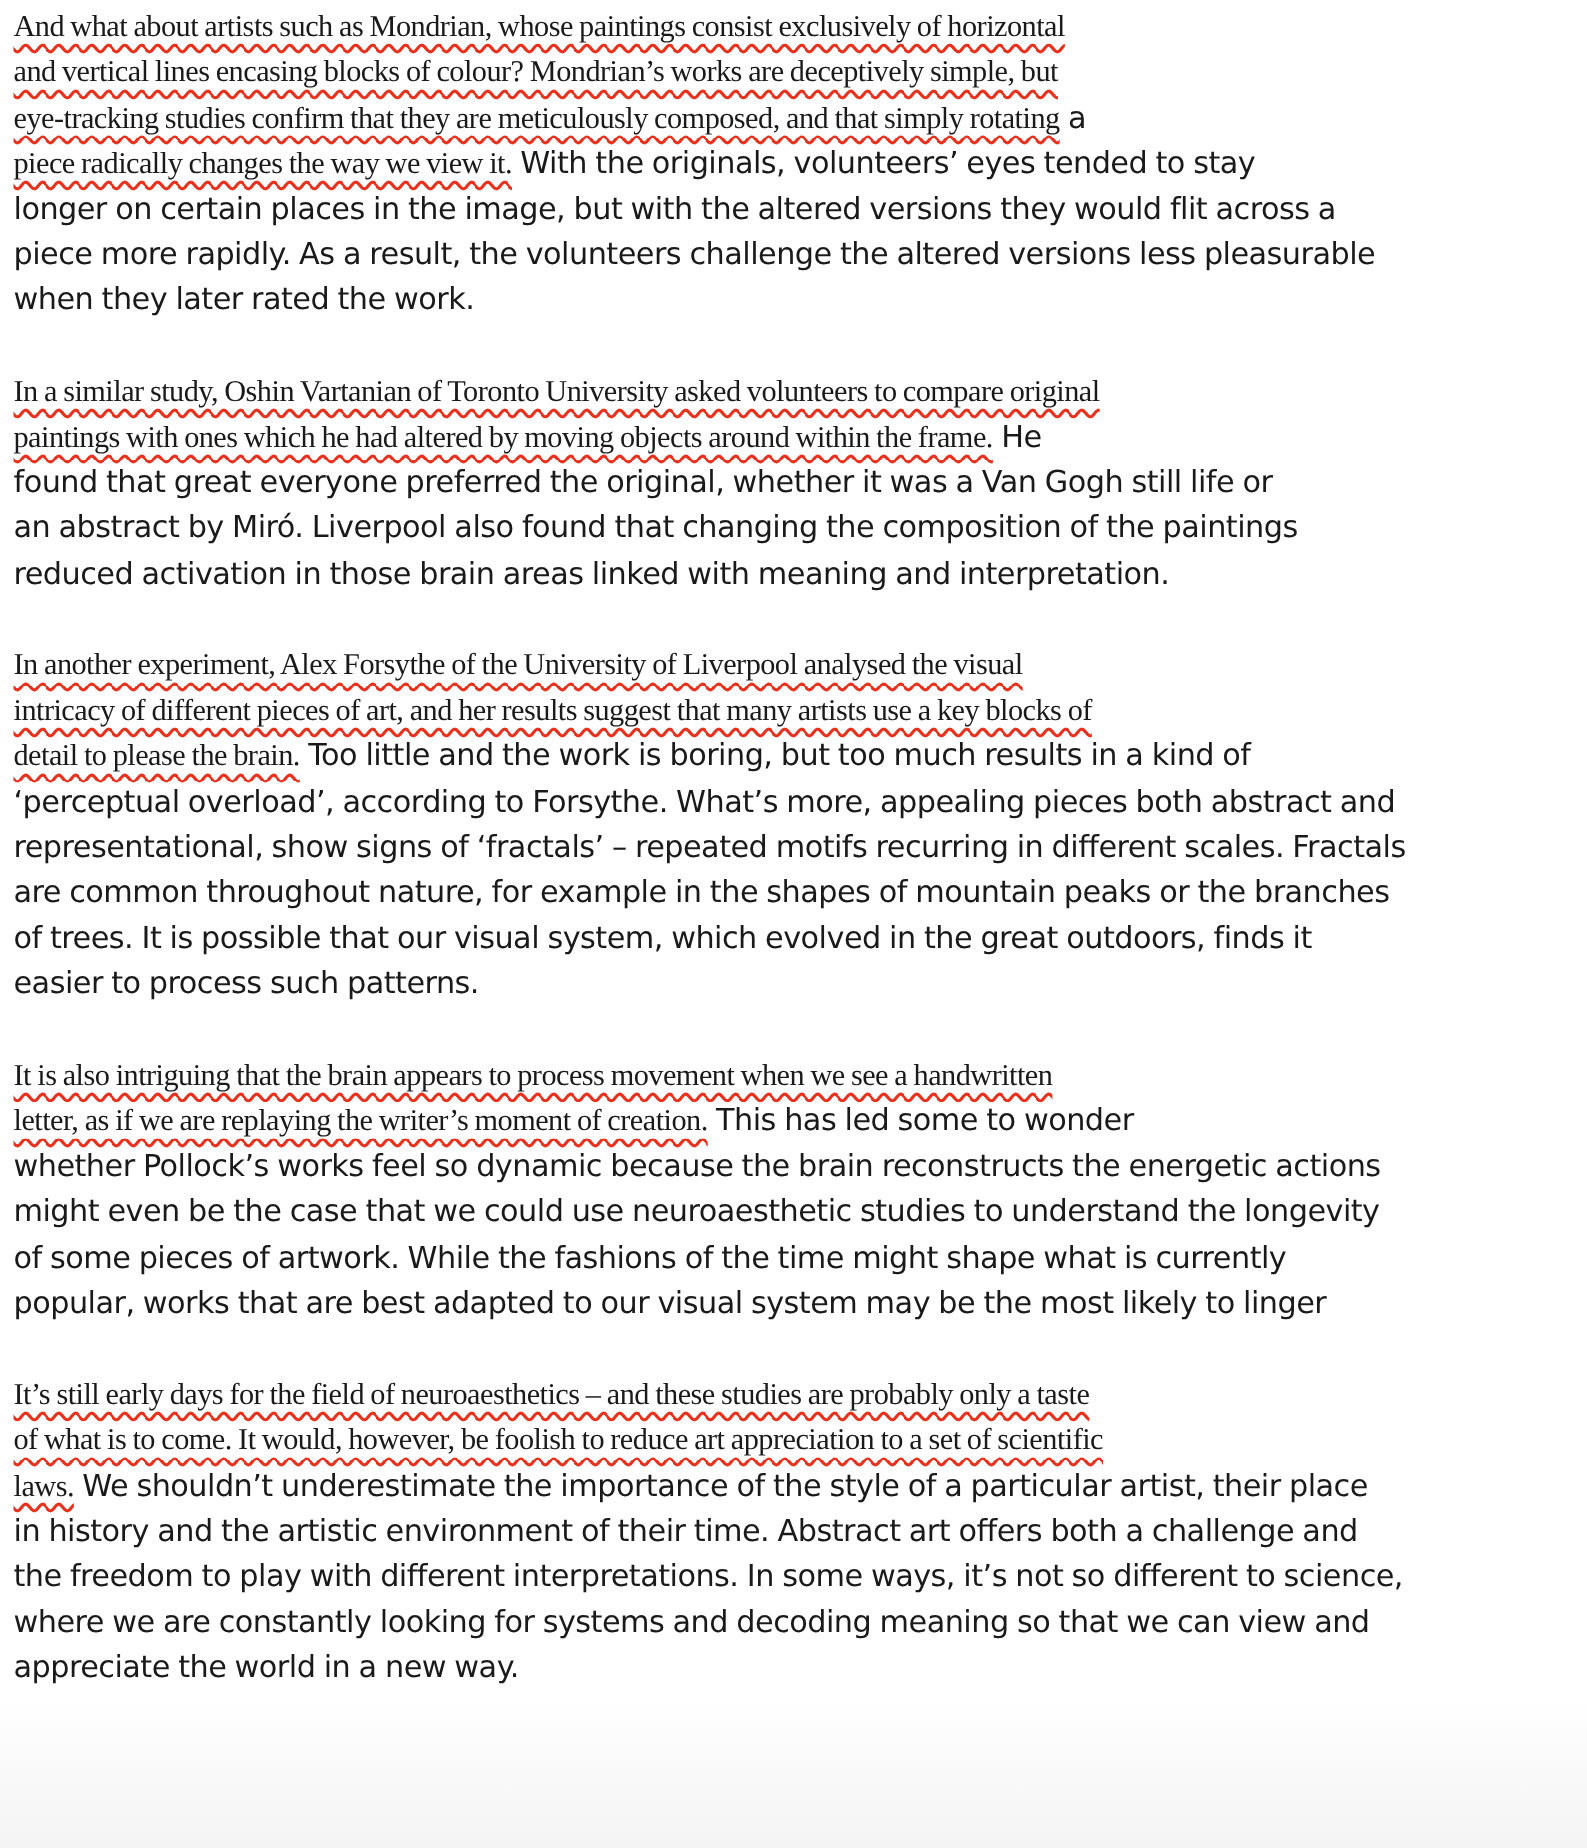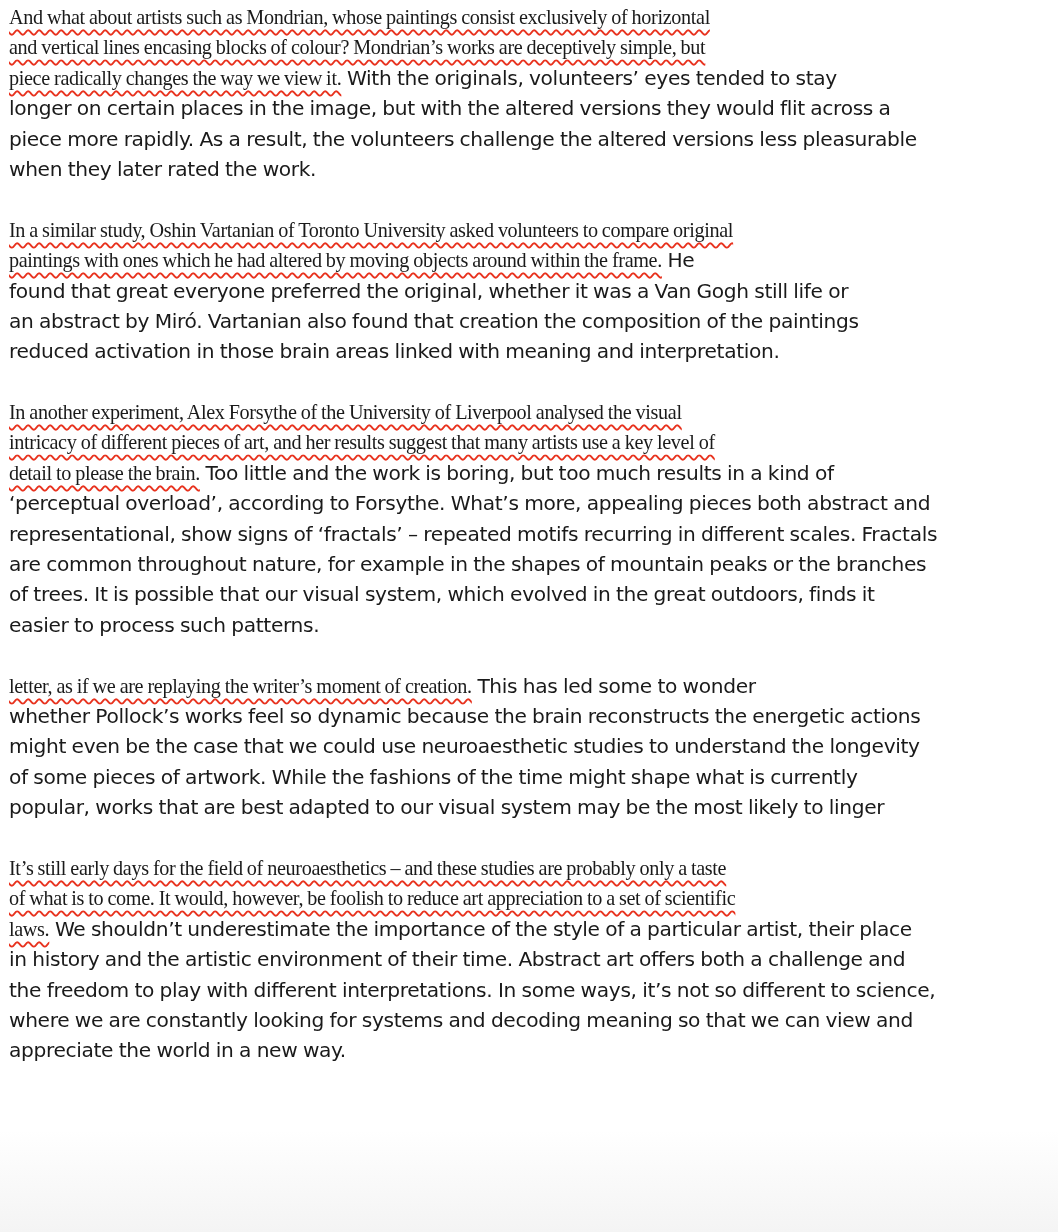--- a/index.html
+++ b/index.html
@@ -43,46 +43,48 @@
       font-family: Liberation Serif, serif;
     }
   </style>
 </head>
 <body>
 
 <div class="page" style="color: rgb(26, 26, 26);">
   <div class="para">
     <span class="line"><span class="hl" style="text-decoration-color: rgb(232, 50, 30);">And what about artists such as Mondrian, whose paintings consist exclusively of horizontal</span><span></span></span>
     <span class="line"><span class="hl" style="text-decoration-color: rgb(232, 50, 30);">and vertical lines encasing blocks of colour? Mondrian’s works are deceptively simple, but </span><span></span></span>
+    <span class="line"><span class="hl" style="text-decoration-color: rgb(232, 50, 30);">eye-tracking studies confirm that they are meticulously composed, and that simply rotating</span><span> a</span></span>
     <span class="line"><span class="hl" style="text-decoration-color: rgb(232, 50, 30);">piece radically changes the way we view it.</span><span> With the originals, volunteers’ eyes tended to stay</span></span>
     <span class="line"><span>longer on certain places in the image, but with the altered versions they would flit across a</span></span>
     <span class="line"><span>piece more rapidly. As a result, the volunteers challenge the altered versions less pleasurable</span></span>
     <span class="line"><span>when they later rated the work.</span></span>
   </div>
 
   <div class="para">
     <span class="line"><span class="hl" style="text-decoration-color: rgb(232, 50, 30);">In a similar study, Oshin Vartanian of Toronto University asked volunteers to compare original</span><span></span></span>
     <span class="line"><span class="hl" style="text-decoration-color: rgb(232, 50, 30);">paintings with ones which he had altered by moving objects around within the frame.</span><span> He</span></span>
     <span class="line"><span>found that great everyone preferred the original, whether it was a Van Gogh still life or</span></span>
-    <span class="line"><span>an abstract by Miró. Vartanian also found that creation the composition of the paintings</span></span>
+    <span class="line"><span>an abstract by Miró. Liverpool also found that changing the composition of the paintings</span></span>
     <span class="line"><span>reduced activation in those brain areas linked with meaning and interpretation.</span></span>
   </div>
 
   <div class="para">
     <span class="line"><span class="hl" style="text-decoration-color: rgb(232, 50, 30);">In another experiment, Alex Forsythe of the University of Liverpool analysed the visual </span><span></span></span>
-    <span class="line"><span class="hl" style="text-decoration-color: rgb(232, 50, 30);">intricacy of different pieces of art, and her results suggest that many artists use a key level of</span><span></span></span>
+    <span class="line"><span class="hl" style="text-decoration-color: rgb(232, 50, 30);">intricacy of different pieces of art, and her results suggest that many artists use a key blocks of</span><span></span></span>
     <span class="line"><span class="hl" style="text-decoration-color: rgb(232, 50, 30);">detail to please the brain.</span><span> Too little and the work is boring, but too much results in a kind of</span></span>
     <span class="line"><span>‘perceptual overload’, according to Forsythe. What’s more, appealing pieces both abstract and</span></span>
     <span class="line"><span>representational, show signs of ‘fractals’ – repeated motifs recurring in different scales. Fractals</span></span>
     <span class="line"><span>are common throughout nature, for example in the shapes of mountain peaks or the branches</span></span>
     <span class="line"><span>of trees. It is possible that our visual system, which evolved in the great outdoors, finds it</span></span>
     <span class="line"><span>easier to process such patterns.</span></span>
   </div>
 
   <div class="para">
+    <span class="line"><span class="hl" style="text-decoration-color: rgb(232, 50, 30);">It is also intriguing that the brain appears to process movement when we see a handwritten</span><span></span></span>
     <span class="line"><span class="hl" style="text-decoration-color: rgb(232, 50, 30);">letter, as if we are replaying the writer’s moment of creation.</span><span> This has led some to wonder</span></span>
     <span class="line"><span>whether Pollock’s works feel so dynamic because the brain reconstructs the energetic actions</span></span>
     <span class="line"><span>might even be the case that we could use neuroaesthetic studies to understand the longevity</span></span>
     <span class="line"><span>of some pieces of artwork. While the fashions of the time might shape what is currently</span></span>
     <span class="line"><span>popular, works that are best adapted to our visual system may be the most likely to linger</span></span>
   </div>
 
   <div class="para">
     <span class="line"><span class="hl" style="text-decoration-color: rgb(232, 50, 30);">It’s still early days for the field of neuroaesthetics – and these studies are probably only a taste</span><span></span></span>
     <span class="line"><span class="hl" style="text-decoration-color: rgb(232, 50, 30);">of what is to come. It would, however, be foolish to reduce art appreciation to a set of scientific</span><span></span></span>

